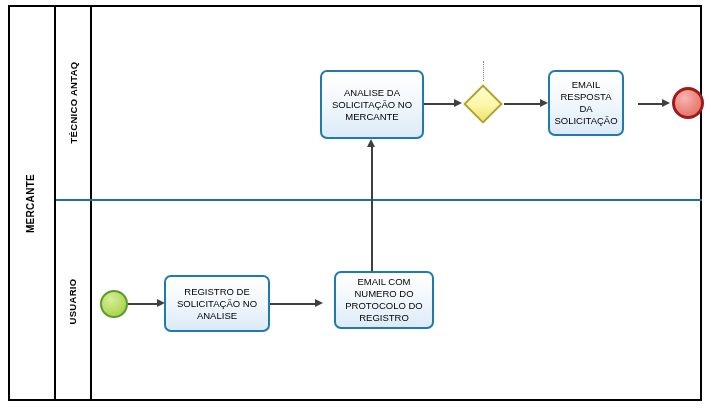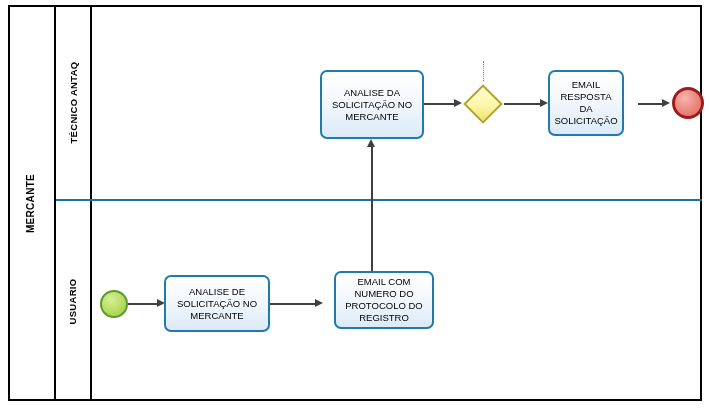--- a/index.html
+++ b/index.html
@@ -201,21 +201,21 @@
       <span>USUARIO</span>
     </div>
   </div>
 
   <div class="start-event" style="left:100px; top:290px; width:28px; height:28px;"></div>
 
   <div class="conn conn-h" style="left:128px; top:303px; width:31px;"></div>
   <div class="arrow-r" style="left:157px; top:299px;"></div>
 
   <div class="task" style="left:164px; top:275px; width:106px; height:57px;">
-    <span>ANALISE DE SOLICITAÇÃO NO MERCANTE</span>
+    <span>REGISTRO DE SOLICITAÇÃO NO ANALISE</span>
   </div>
 
   <div class="conn conn-h" style="left:270px; top:303px; width:47px;"></div>
   <div class="arrow-r" style="left:315px; top:299px;"></div>
 
   <div class="task" style="left:322px; top:271px; width:100px; height:58px;margin-left:12px;">
     <span>EMAIL COM NUMERO DO PROTOCOLO DO REGISTRO</span>
   </div>
 
   <div class="conn conn-v" style="left:371px; top:146px; height:125px;"></div>

